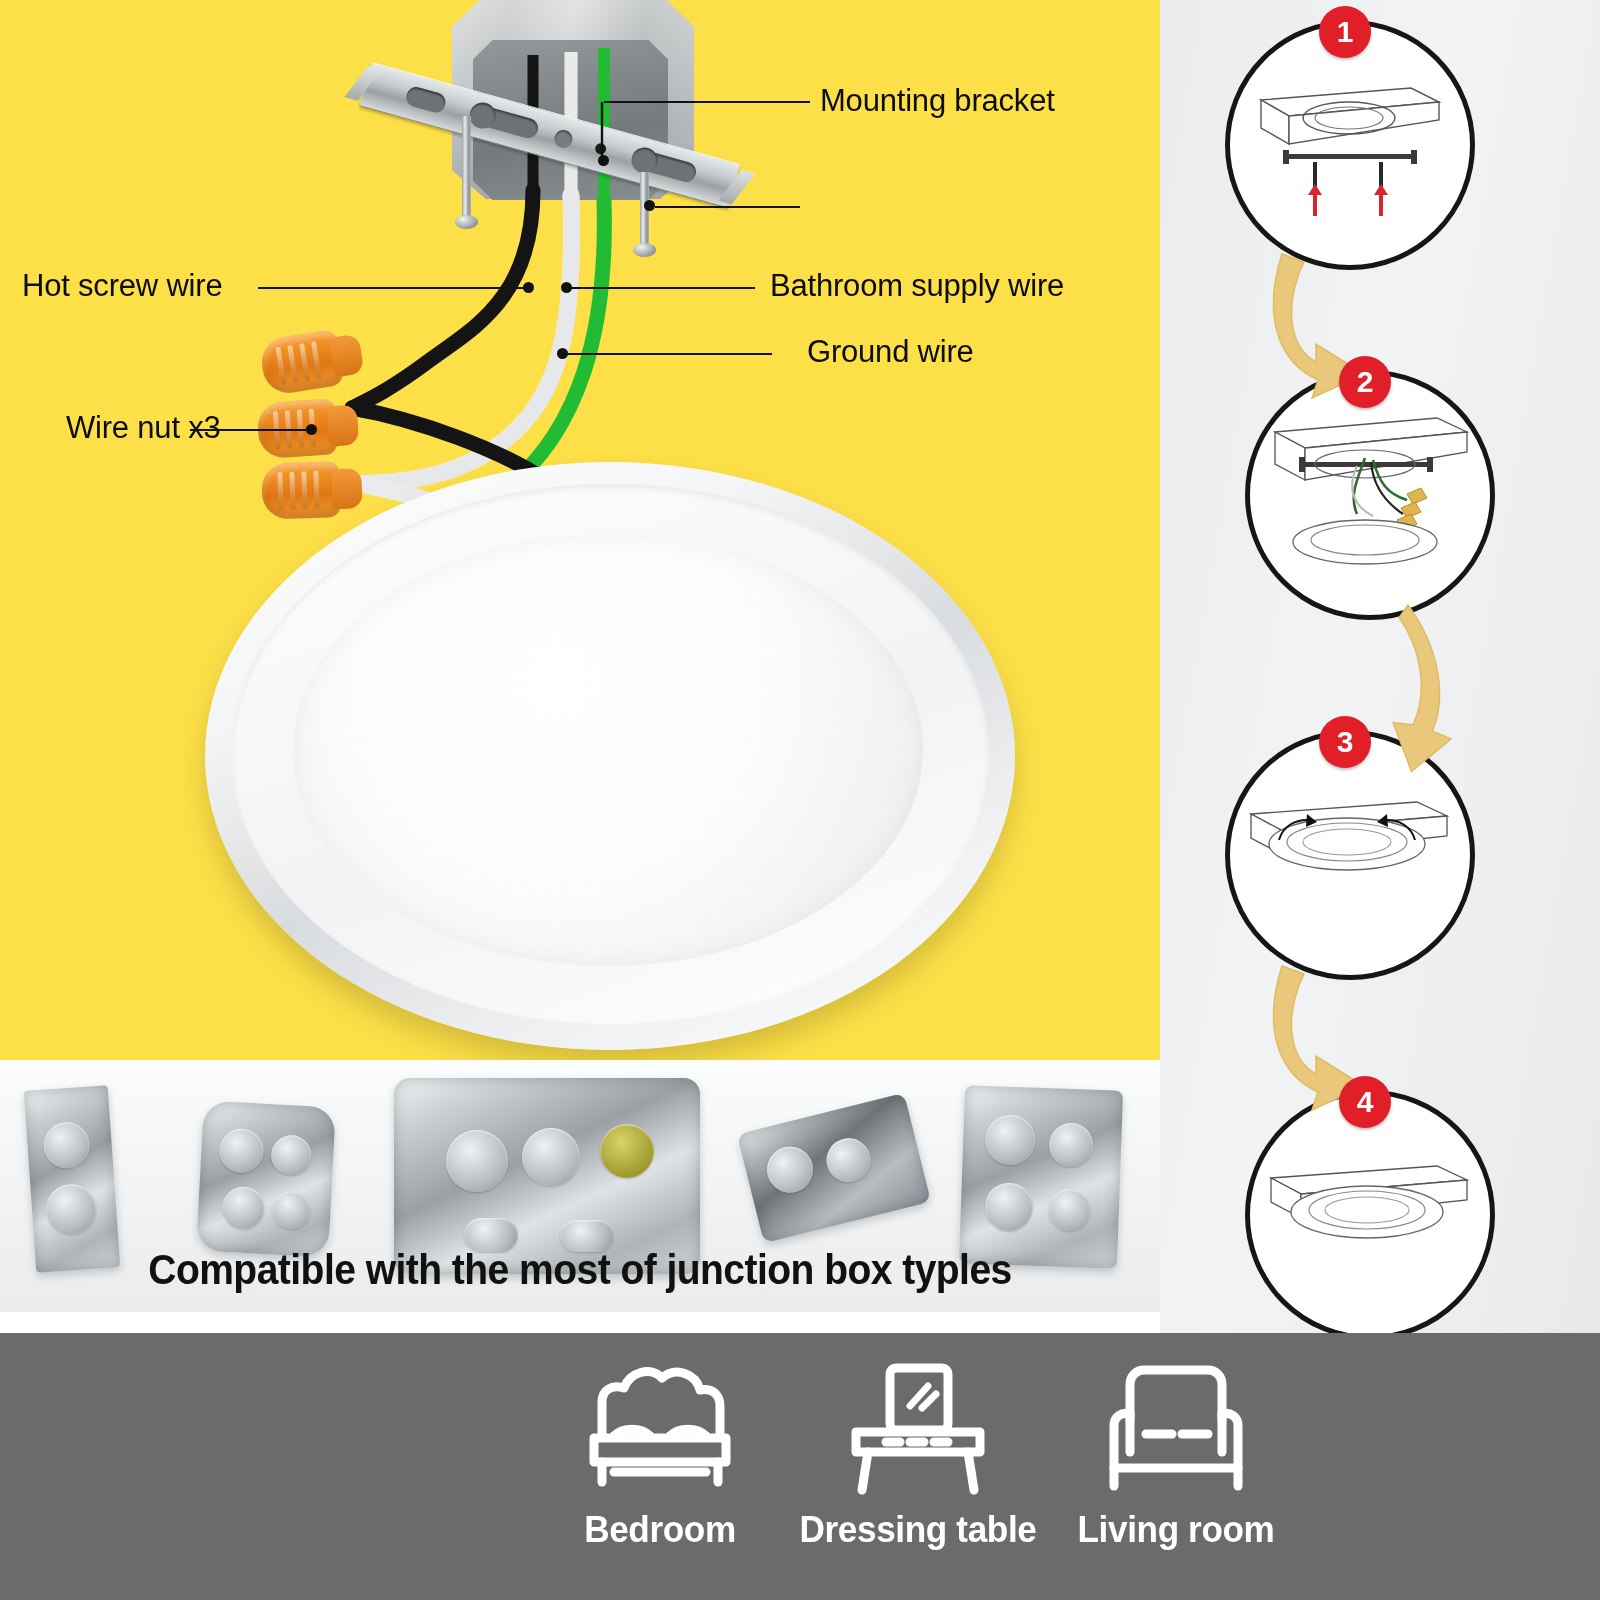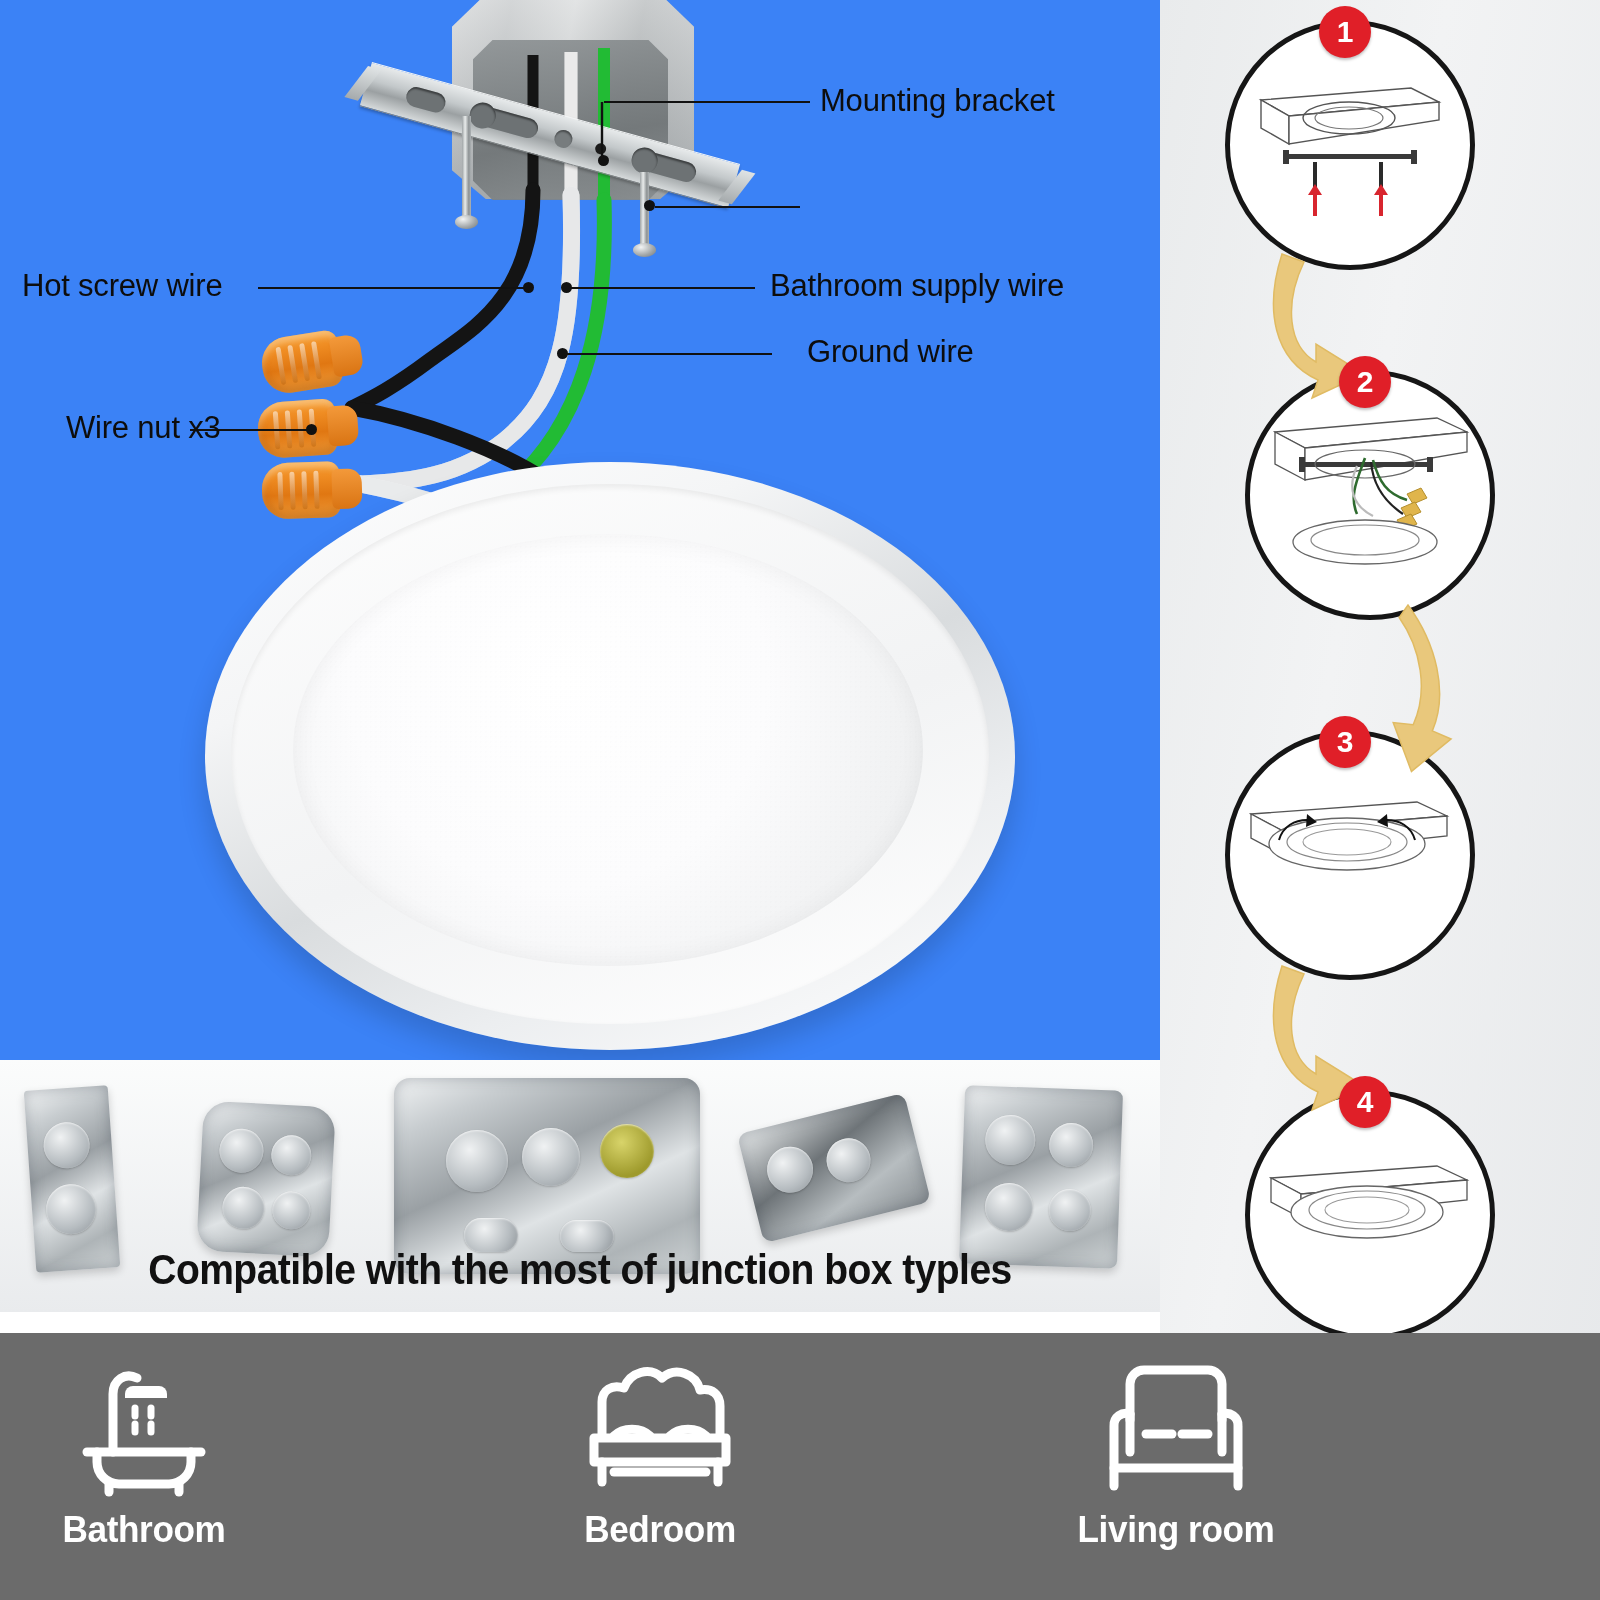--- a/index.html
+++ b/index.html
@@ -1,21 +1,21 @@
 <!DOCTYPE html>
 <html><head>
 <meta charset="utf-8">
 <style>
   html,body{margin:0;padding:0;background:#fff;}
   body{font-family:"Liberation Sans","DejaVu Sans",sans-serif;}
 
   #page{position:relative;width:1600px;height:1600px;overflow:hidden;background:#ffffff;}
 
   
-  .main-panel{position:absolute;left:0;top:0;width:1160px;height:1060px;background:#3b82f6;}
+  .main-panel{position:absolute;left:0;top:0;width:1160px;height:1060px;background:#fde047;}
 
   
   .jbox{position:absolute;left:452px;top:-6px;width:242px;height:205px;
         background:linear-gradient(100deg,#c9cccd 0%,#b3b7b9 22%,#cdd0d1 45%,#9fa4a6 70%,#b8bcbe 100%);
         clip-path:polygon(14% 0,86% 0,100% 16%,100% 86%,86% 100%,14% 100%,0 86%,0 16%);}
   .jbox-shade{position:absolute;left:452px;top:-6px;width:242px;height:205px;
         background:linear-gradient(180deg,rgba(255,255,255,.45),rgba(120,125,128,.28));
         clip-path:polygon(14% 0,86% 0,100% 16%,100% 86%,86% 100%,14% 100%,0 86%,0 16%);}
   .jbox-face{position:absolute;left:473px;top:40px;width:195px;height:160px;
         background:linear-gradient(170deg,#8e9395,#6f7476 60%,#878c8e);
@@ -348,56 +348,53 @@
         <path d="M42 32 L208 18 L208 38 L42 56 Z" fill="#fff" stroke="#555" stroke-width="1.3"></path>
         <ellipse cx="108" cy="50" rx="76" ry="26" fill="#fff" stroke="#666" stroke-width="1.3"></ellipse>
         <ellipse cx="108" cy="48" rx="58" ry="19" fill="none" stroke="#888" stroke-width="1.2"></ellipse>
         <ellipse cx="108" cy="48" rx="42" ry="13" fill="none" stroke="#999" stroke-width="1.1"></ellipse>
       </svg>
     </div>
   </div>
 
   <div class="roombar">
 
-    <div class="room" style="left:18px;">
-      <div class="ic">
-        <svg width="142" height="140" viewBox="0 0 142 140" fill="none" stroke="#fff" stroke-width="9" stroke-linecap="round" stroke-linejoin="round">
-          <path d="M40 92 V34 C40 20 52 12 64 18"></path>
-          <path d="M60 26 h26 a8 8 0 0 1 8 8 v4 h-42 v-4 a8 8 0 0 1 8 -8z" fill="#fff" stroke="none"></path>
-          <g stroke-width="7">
-              <path d="M62 48 v8"></path>
-              <path d="M78 48 v8"></path>
-              <path d="M62 64 v8"></path>
-              <path d="M78 64 v8"></path>
-            </g>
-          <path d="M14 92 h114"></path>
-          <path d="M24 92 v10 a22 22 0 0 0 22 22 h50 a22 22 0 0 0 22 -22 v-10"></path>
-          <path d="M36 124 v8"></path>
-            <path d="M106 124 v8"></path>
-        </svg>
-      </div>
-      <div class="nm">Bathroom</div>
-    </div>
 
 
     <div class="room" style="left:534px;">
       <div class="ic">
         <svg width="152" height="140" viewBox="0 0 152 140" fill="none" stroke="#fff" stroke-width="9" stroke-linecap="round" stroke-linejoin="round">
           <path d="M18 76 V42 C18 30 28 24 40 28 C46 12 66 6 78 18 C92 6 112 14 116 30 C128 28 136 34 136 46 V76"></path>
           <path d="M30 76 a22 16 0 0 1 36 0"></path>
           <path d="M86 76 a22 16 0 0 1 36 0"></path>
           <path d="M10 78 h132 v24 h-132 z"></path>
           <path d="M18 102 v20"></path>
             <path d="M134 102 v20"></path>
           <path d="M30 112 h92"></path>
         </svg>
       </div>
       <div class="nm">Bedroom</div>
     </div>
 
+    <div class="room" style="left:792px;">
+      <div class="ic">
+        <svg width="152" height="140" viewBox="0 0 152 140" fill="none" stroke="#fff" stroke-width="9" stroke-linecap="round" stroke-linejoin="round">
+          <rect x="48" y="8" width="58" height="62" rx="6"></rect>
+          <path d="M68 46 L86 26" stroke-width="7"></path>
+          <path d="M80 48 L94 34" stroke-width="7"></path>
+          <path d="M14 72 h124 v20 h-124 z"></path>
+          <path d="M44 82 h14"></path>
+            <path d="M68 82 h14"></path>
+            <path d="M92 82 h14"></path>
+          <path d="M26 92 L20 130"></path>
+          <path d="M126 92 L132 130"></path>
+        </svg>
+      </div>
+      <div class="nm">Dressing table</div>
+    </div>
 
     <div class="room" style="left:1050px;">
       <div class="ic">
         <svg width="152" height="140" viewBox="0 0 152 140" fill="none" stroke="#fff" stroke-width="9" stroke-linecap="round" stroke-linejoin="round">
           <path d="M30 60 V24 a14 14 0 0 1 14 -14 h64 a14 14 0 0 1 14 14 v36"></path>
           <path d="M30 54 a12 12 0 0 0 -16 12 v42 h124 V66 a12 12 0 0 0 -16 -12"></path>
           <path d="M30 54 v38"></path>
             <path d="M122 54 v38"></path>
           <path d="M46 74 h26"></path>
             <path d="M82 74 h26"></path>

